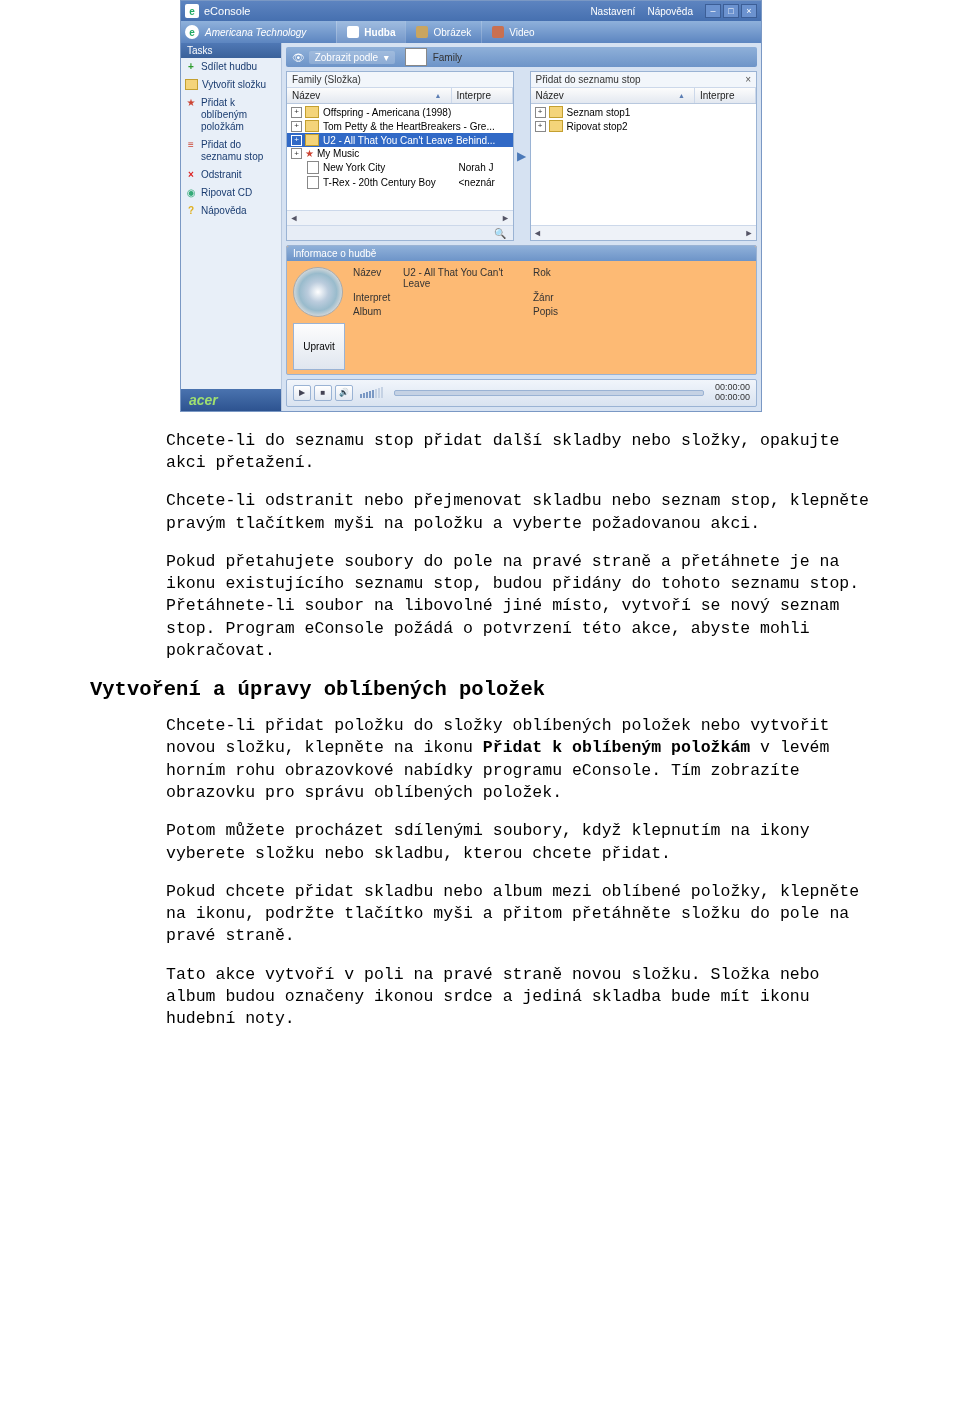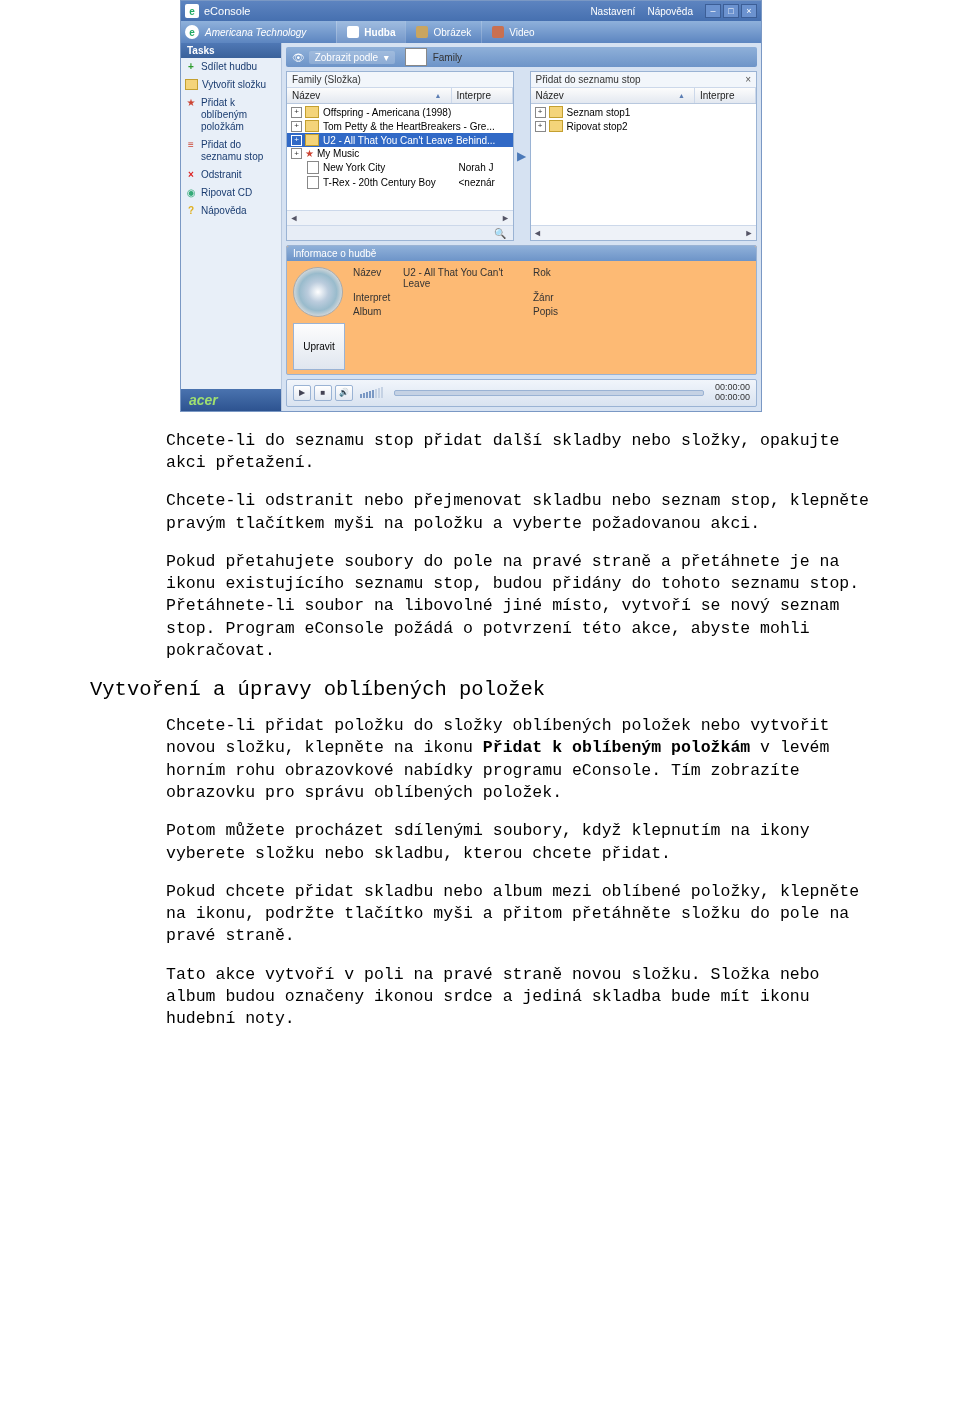--- a/index.html
+++ b/index.html
@@ -86,21 +86,21 @@
     background: #e8eff8;
     border-right: 1px solid #b8c8de;
     min-height: 360px;
     display: flex;
     flex-direction: column;
   }
   .tasks-hdr {
     background: linear-gradient(#4f78b5, #3a619a);
     color: #fff;
     padding: 2px 6px;
-    font-weight: bold;
+    font-weight: normal;
     font-size: 10px;
   }
   .task {
     display: flex;
     align-items: flex-start;
     padding: 3px 4px;
     color: #1a3c70;
     font-size: 10px;
     line-height: 1.2;
   }
@@ -237,21 +237,21 @@
   .time { font-size: 9px; color: #333; line-height: 1.1; text-align: right; }
 
   
   .doc {
     width: 780px;
     margin: 0 auto;
     font-family: "Courier New", monospace;
     color: #000;
   }
   .para { font-size: 16.5px; line-height: 1.35; margin: 0 0 16px 76px; }
-  .heading { font-size: 20.5px; font-weight: normal; margin: 10px 0 14px 0; }
+  .heading { font-size: 20.5px; font-weight: bold; margin: 10px 0 14px 0; }
   .pagenum { text-align: center; font-family: Arial, sans-serif; font-size: 14px; margin-top: 160px; }
   b { font-weight: bold; }
 </style>
 </head>
 <body>
 
 <div class="page">
 
   <div class="app">
     <div class="titlebar">

